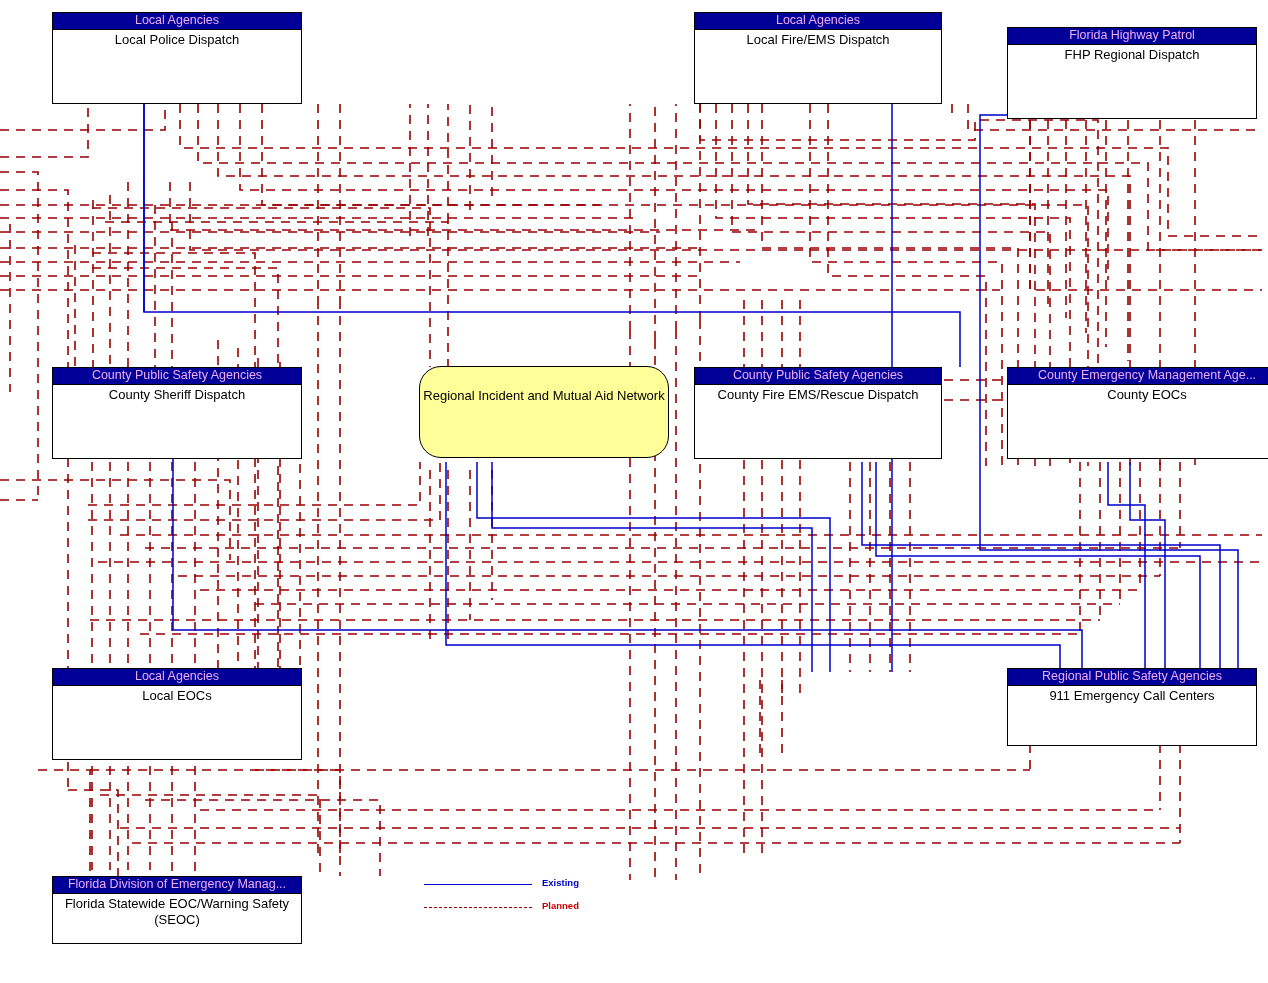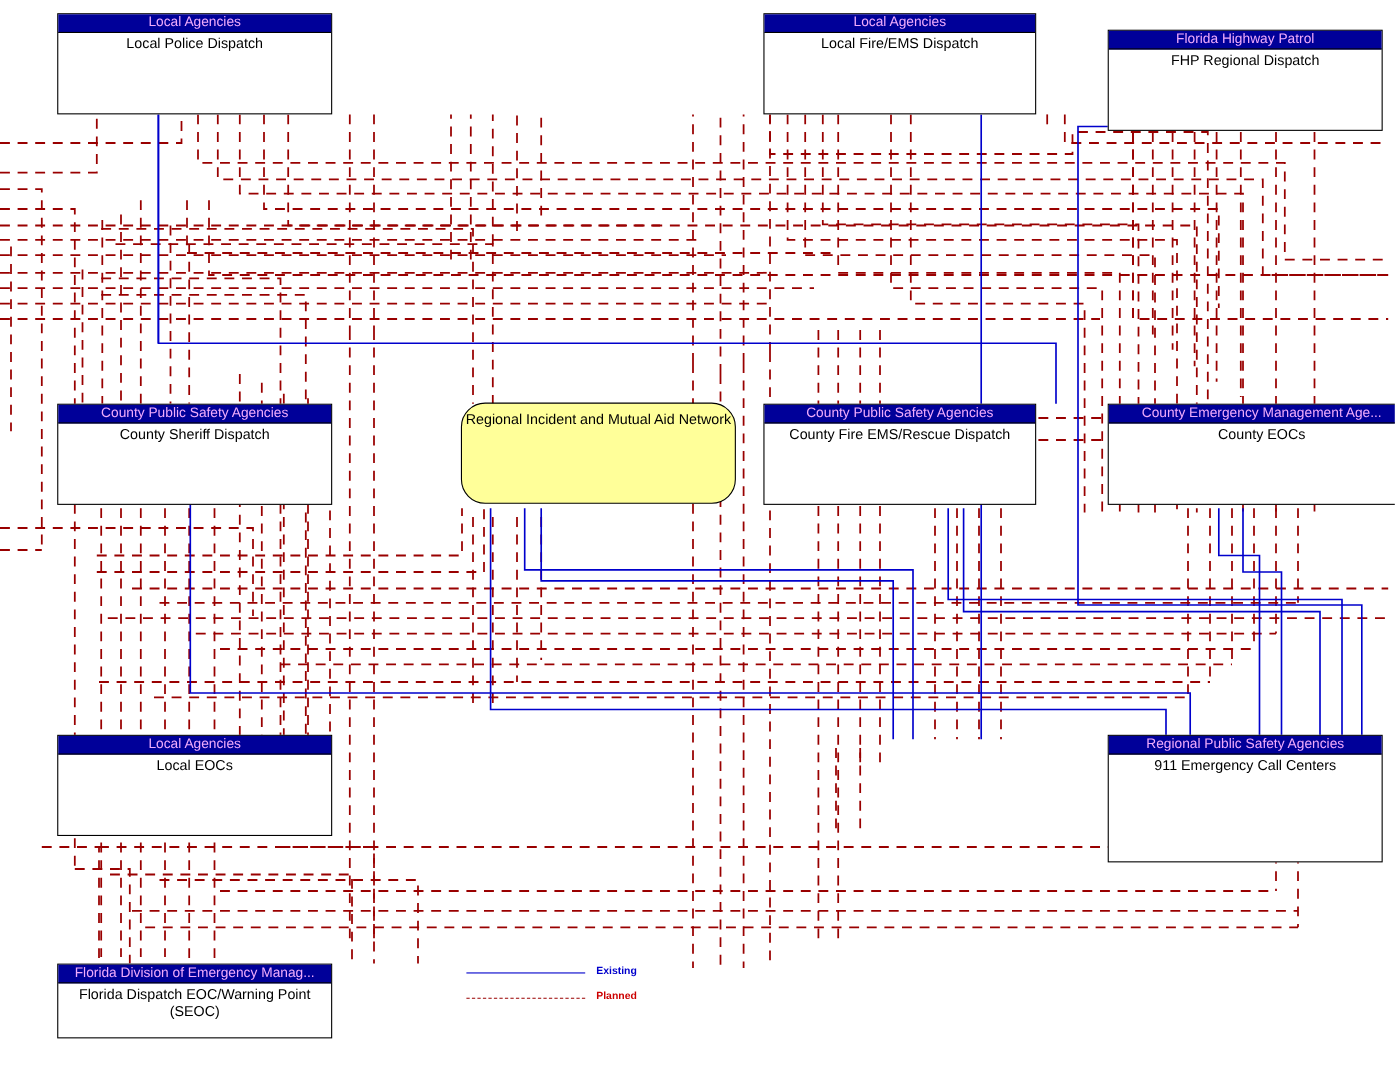--- a/index.html
+++ b/index.html
@@ -55,21 +55,21 @@
     padding-right: 2px;
   }
   .node.terminator {
     border: 1.6px solid #000000;
     border-radius: 22px;
     background: #ffff99;
   }
   .node.terminator .body {
     font-size: 13px;
     line-height: 16px;
-    padding-top: 6px;
+    padding-top: 21px;
   }
   .legend {
     position: absolute;
     z-index: 6;
   }
   .legend-row {
     position: relative;
     height: 16px;
     font-weight: bold;
   }
@@ -305,28 +305,28 @@
   <div class="node" style="left:1007px; top:367px; width:280px; height:92px;">
     <div class="hdr">County Emergency Management Age...</div>
     <div class="body">County EOCs</div>
   </div>
 
   <div class="node" style="left:52px; top:668px; width:250px; height:92px;">
     <div class="hdr">Local Agencies</div>
     <div class="body">Local EOCs</div>
   </div>
 
-  <div class="node" style="left:1007px; top:668px; width:250px; height:116px;">
+  <div class="node" style="left:1007px; top:668px; width:250px; height:78px;">
     <div class="hdr">Regional Public Safety Agencies</div>
     <div class="body">911 Emergency Call Centers</div>
   </div>
 
   <div class="node" style="left:52px; top:876px; width:250px; height:68px;">
     <div class="hdr">Florida Division of Emergency Manag...</div>
-    <div class="body">Florida Dispatch EOC/Warning Point (SEOC)</div>
+    <div class="body">Florida Statewide EOC/Warning Safety (SEOC)</div>
   </div>
 
   <div class="legend" style="left:424px; top:879px; width:200px;">
     <div class="legend-row">
       <span class="legend-line existing"></span>
       <span class="legend-label existing">Existing</span>
     </div>
     <div class="legend-row" style="margin-top:7px;">
       <span class="legend-line planned"></span>
       <span class="legend-label planned">Planned</span>

